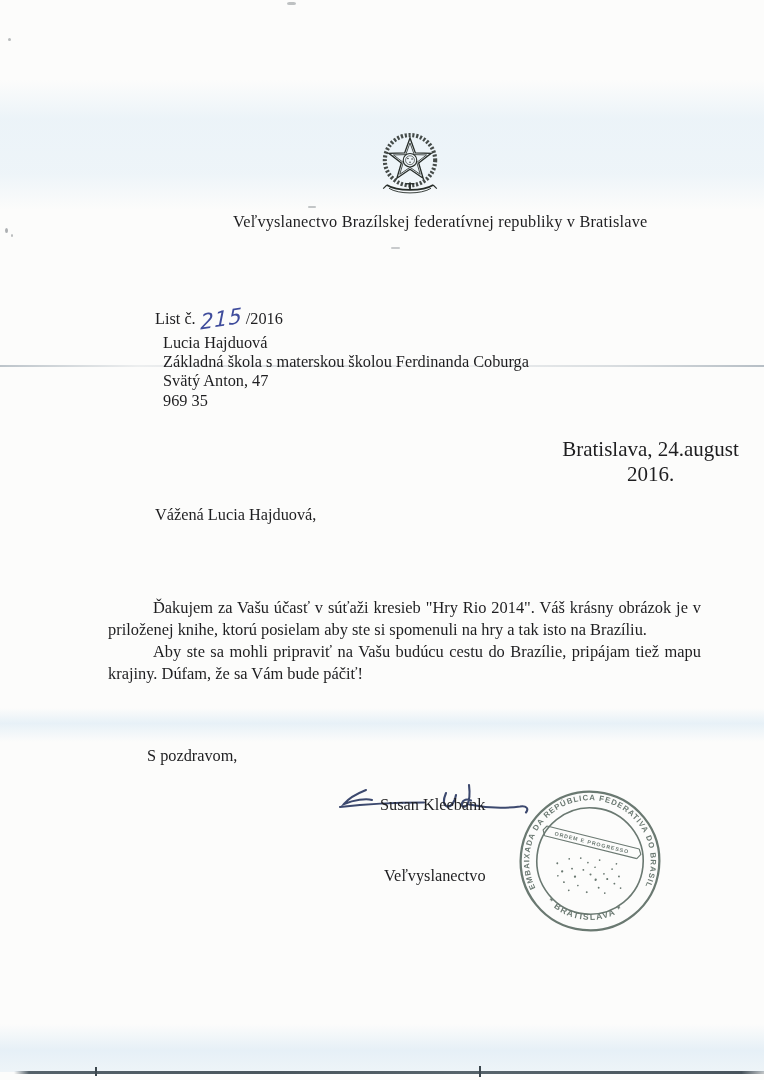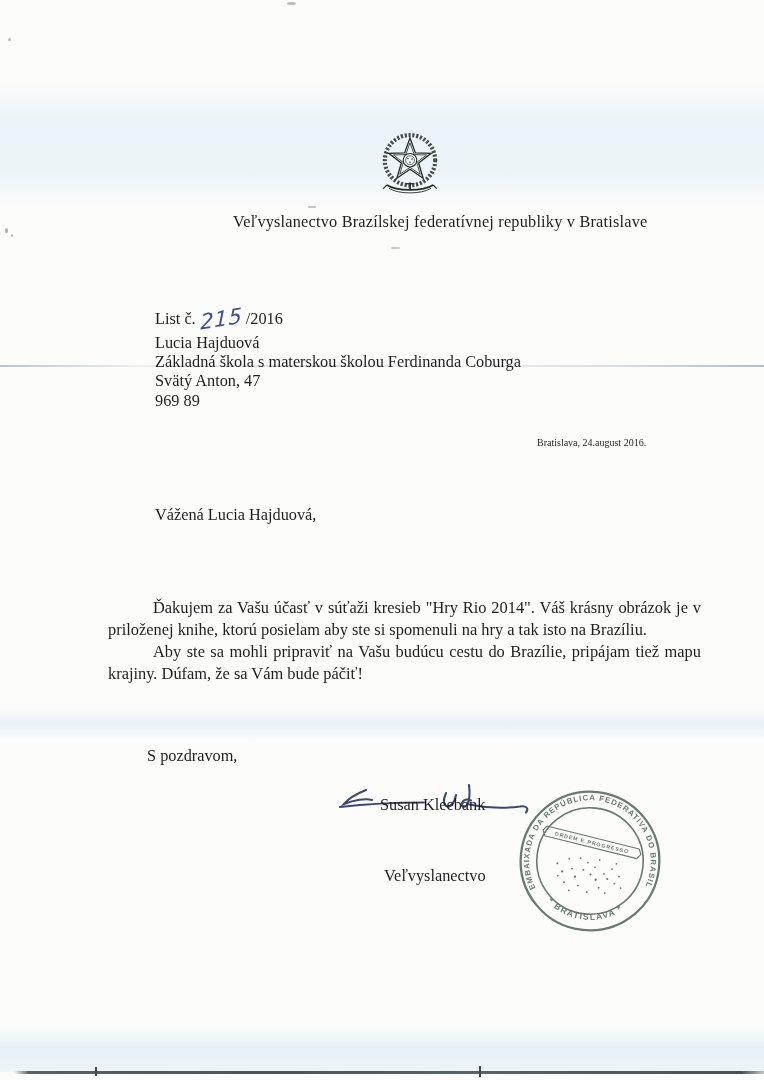--- a/index.html
+++ b/index.html
@@ -30,22 +30,22 @@
     font-size:16.3px;letter-spacing:.2px;text-align:left;
   }
   .header-title span{position:relative;left:113px;}
   .ref-line{position:absolute;left:155px;top:309px;font-size:16.3px;display:flex;align-items:flex-start;}
   .ref-number{
     display:inline-block;color:#3f4c9c;
     font-family:"DejaVu Sans",sans-serif;font-style:italic;font-size:21px;
     transform:rotate(-9deg) skewX(-10deg);margin:0 3px -2px 4px;position:relative;top:-2px;
     letter-spacing:1px;
   }
-  .recipient{position:absolute;left:155px;top:333px;font-size:16.3px;line-height:19.2px;}
-  .dateline{position:absolute;left:537px;top:437px;font-size:10px;}
+  .recipient{position:absolute;left:163px;top:333px;font-size:16.3px;line-height:19.2px;}
+  .dateline{position:absolute;left:537px;top:437px;font-size:21px;text-align:center;}
   .salutation{position:absolute;left:155px;top:505px;font-size:16.3px;}
   .body-text{position:absolute;left:108px;top:597px;width:593px;font-size:16.4px;line-height:22px;text-align:justify;}
   .body-text p{margin:0;text-indent:45px;}
   .closing{position:absolute;left:147px;top:746px;font-size:16.3px;text-align:center;}
   .signer-name{position:absolute;left:380px;top:795px;font-size:16.3px;}
   .signer-title{position:absolute;left:384px;top:866px;font-size:16.3px;}
 
   .emblem{position:absolute;left:377px;top:130px;width:66px;height:72px;}
   .signature-svg{position:absolute;left:336px;top:779px;width:200px;height:50px;}
   .stamp{position:absolute;left:514px;top:785px;width:152px;height:152px;transform:rotate(6deg);opacity:.88;}
@@ -95,21 +95,21 @@
   <div class="ref-line">
     <span>List č.</span>
     <span class="ref-number">215</span>
     <span>/2016</span>
   </div>
 
   <div class="recipient">
     <div>Lucia Hajduová</div>
     <div>Základná škola s materskou školou Ferdinanda Coburga</div>
     <div>Svätý Anton, 47</div>
-    <div>969 89</div>
+    <div>969 35</div>
   </div>
 
   <div class="dateline">Bratislava, 24.august 2016.</div>
 
   <div class="salutation">Vážená Lucia Hajduová,</div>
 
   <div class="body-text">
     <p>Ďakujem za Vašu účasť v súťaži kresieb "Hry Rio 2014". Váš krásny obrázok je v priloženej knihe, ktorú posielam aby ste si spomenuli na hry a tak isto na Brazíliu.</p>
     <p>Aby ste sa mohli pripraviť na Vašu budúcu cestu do Brazílie, pripájam tiež mapu krajiny. Dúfam, že sa Vám bude páčiť!</p>
   </div>

